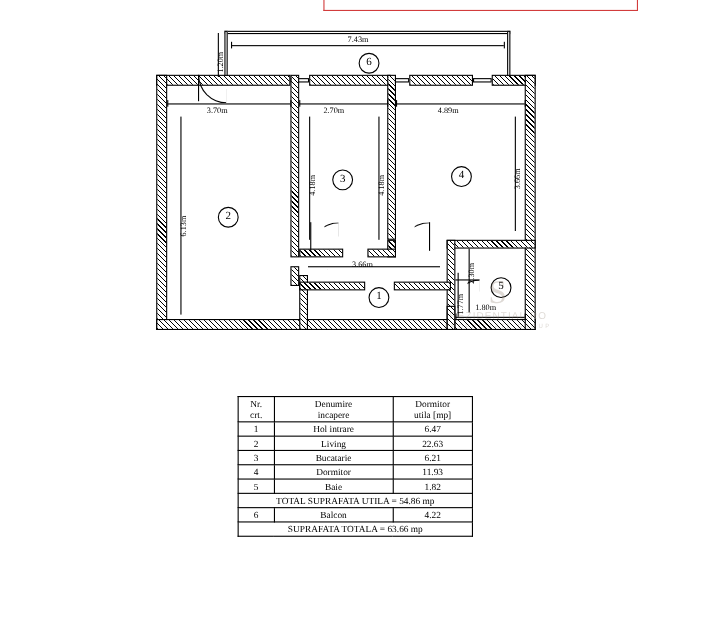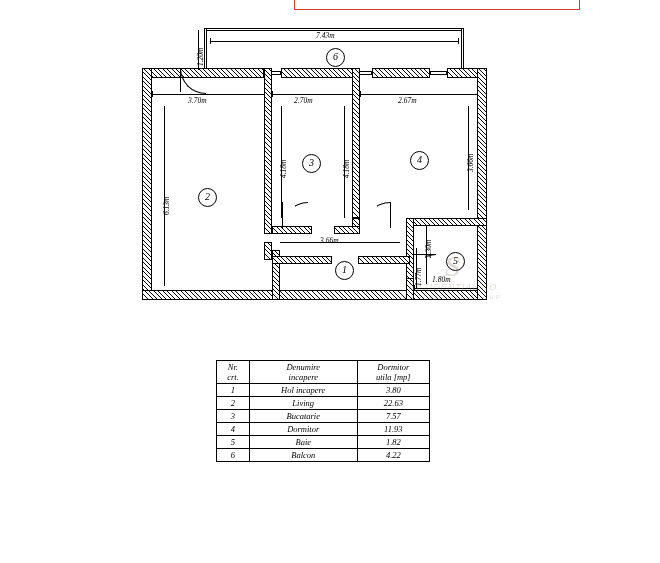--- a/index.html
+++ b/index.html
@@ -13,21 +13,20 @@
     font-family: "Liberation Serif", serif;
     color: #000000;
     position: relative;
     overflow: hidden;
   }
   #stage {
     position: absolute;
     left: 0; top: 0;
     width: 524px;
     height: 563px;
-    font-style: italic;
   }
   
   .top-banner {
     position: absolute;
     left: 294px;
     top: 0px;
     width: 286px;
     height: 10px;
     border: 1px solid #d23c3c;
     border-top: none;
@@ -266,21 +265,21 @@
 
     <div class="dimline v" style="left:161px; top:96px; height:112px;"></div>
     <div class="dim vert" style="left:159px; top:168px;">4.18m</div>
 
     <div class="dimline v" style="left:224px; top:96px; height:112px;"></div>
     <div class="dim vert" style="left:222px; top:168px;">4.18m</div>
 
     <div class="dimline h" style="left:240px; top:84px; width:117px;"></div>
     <div class="tick v" style="left:240px; top:81px;"></div>
     <div class="tick v" style="left:357px; top:81px;"></div>
-    <div class="dim" style="left:278px; top:86px;">2.67m</div>
+    <div class="dim" style="left:278px; top:86px;">4.89m</div>
 
     <div class="dimline v" style="left:348px; top:96px; height:104px;"></div>
     <div class="dim vert" style="left:346px; top:162px;">3.66m</div>
 
     <div class="dimline h" style="left:160px; top:232px; width:120px;"></div>
     <div class="dim" style="left:200px; top:226px;">3.66m</div>
 
     <div class="dimline h" style="left:294px; top:278px; width:63px;"></div>
     <div class="tick v" style="left:294px; top:275px;"></div>
     <div class="tick v" style="left:357px; top:275px;"></div>
@@ -320,45 +319,51 @@
           </th>
           <th class="col-area">
             <div>Dormitor</div>
             <div>utila [mp]</div>
           </th>
         </tr>
       </thead>
       <tbody>
         <tr>
           <td>1</td>
-          <td>Hol incapere</td>
-          <td>3.80</td>
+          <td>Hol intrare</td>
+          <td>6.47</td>
         </tr>
         <tr>
           <td>2</td>
           <td>Living</td>
           <td>22.63</td>
         </tr>
         <tr>
           <td>3</td>
           <td>Bucatarie</td>
-          <td>7.57</td>
+          <td>6.21</td>
         </tr>
         <tr>
           <td>4</td>
           <td>Dormitor</td>
           <td>11.93</td>
         </tr>
         <tr>
           <td>5</td>
           <td>Baie</td>
           <td>1.82</td>
         </tr>
+        <tr class="total-row">
+          <td colspan="3">TOTAL SUPRAFATA UTILA = 54.86 mp</td>
+        </tr>
         <tr>
           <td>6</td>
           <td>Balcon</td>
           <td>4.22</td>
         </tr>
+        <tr class="total-row">
+          <td colspan="3">SUPRAFATA TOTALA = 63.66 mp</td>
+        </tr>
       </tbody>
     </table>
   </div>
 
 </div>
 
 </body></html>

